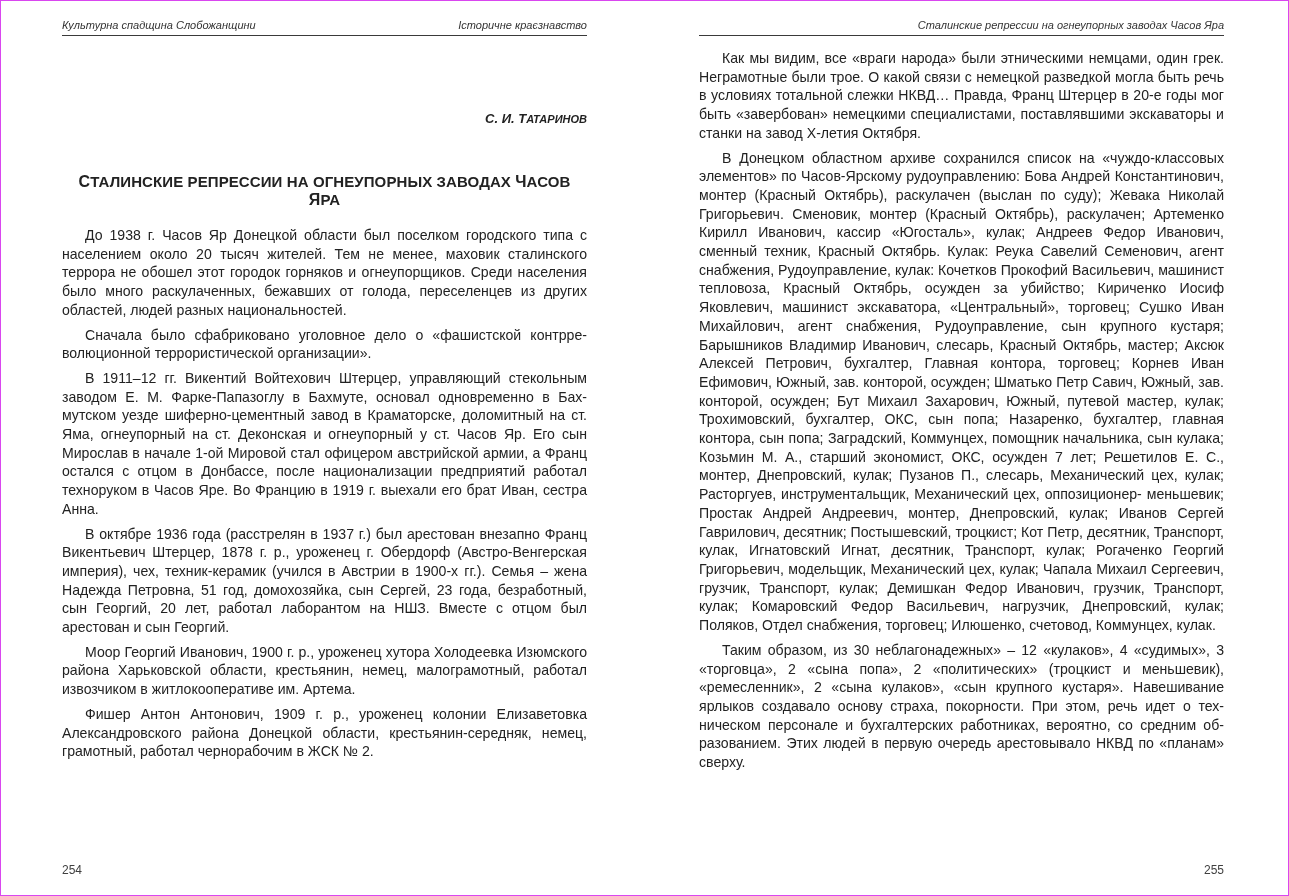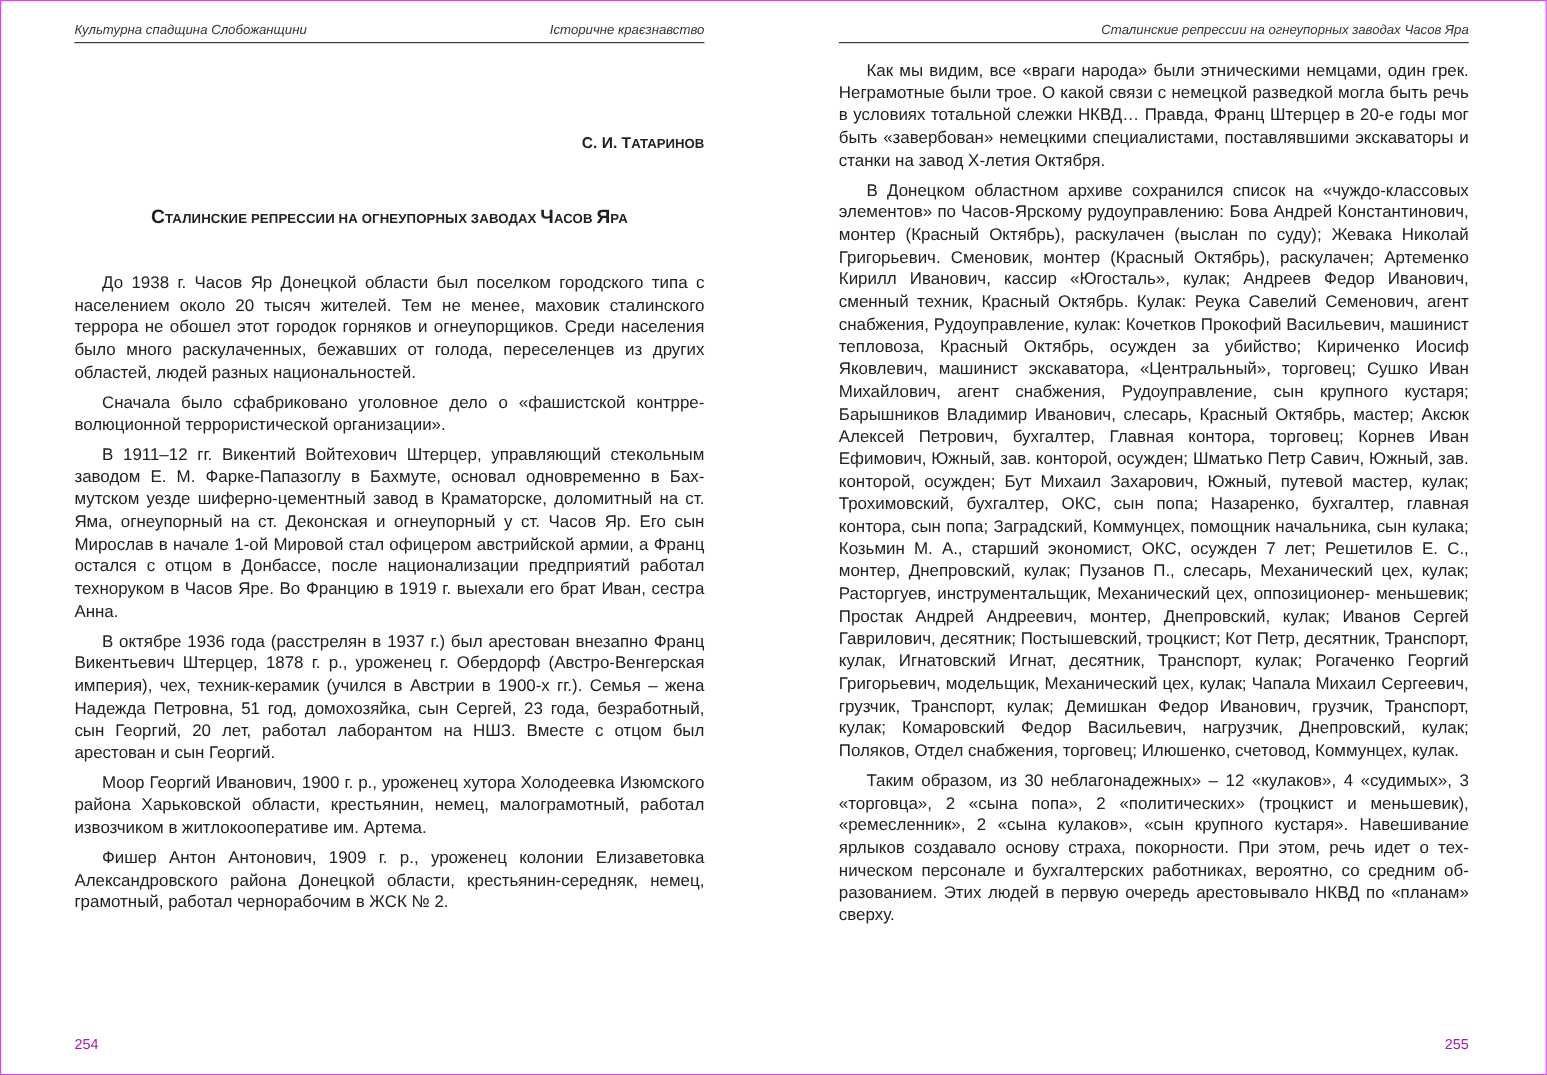--- a/index.html
+++ b/index.html
@@ -20,45 +20,45 @@
     height: 20px;
     border-bottom: 1px solid #3a3a3a;
     font-style: italic;
     font-size: 11px;
     color: #333;
   }
   .running-head .l { position: absolute; left: 0; top: 4px; }
   .running-head .r { position: absolute; right: 0; top: 4px; }
   .author {
     position: absolute; top: 110px; right: 0;
-    font-weight: bold; 
+    font-weight: bold; font-style: italic;
     font-size: 13px; color: #222;
   }
   .author .sc { font-size: 11px; }
   .title {
     position: absolute; top: 172px; left: 0; right: 0;
     text-align: center;
     font-weight: bold; font-size: 16px;
     color: #222;
     letter-spacing: 0.1px;
   }
-  .title .sc { font-size: 11px; margin-top: 12px; }
+  .title .sc { font-size: 15px; margin-top: 12px; }
   .body {
     position: absolute; left: 0; right: 0;
     font-size: 14.1px; line-height: 18.7px;
     text-align: justify;
     hyphens: manual;
   }
   .left .body { top: 225px; }
   .right .body { top: 48px; }
   .body p { margin: 0 0 6px 0; text-indent: 23px; }
   .body p.cont { text-indent: 0; }
   .folio {
     position: absolute; top: 862px;
-    font-size: 12px; color: #a21caf;
+    font-size: 12px; color: #404040;
   }
   .left .folio { left: 0; }
   .right .folio { right: 0; }
 </style>
 </head>
 <body>
 
 <div class="spread">
 
   <div class="page left">

